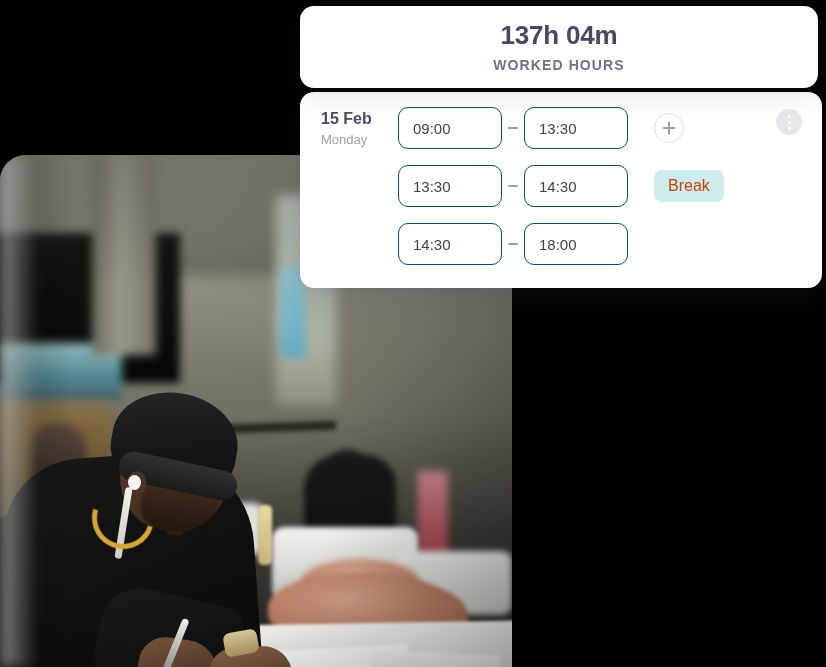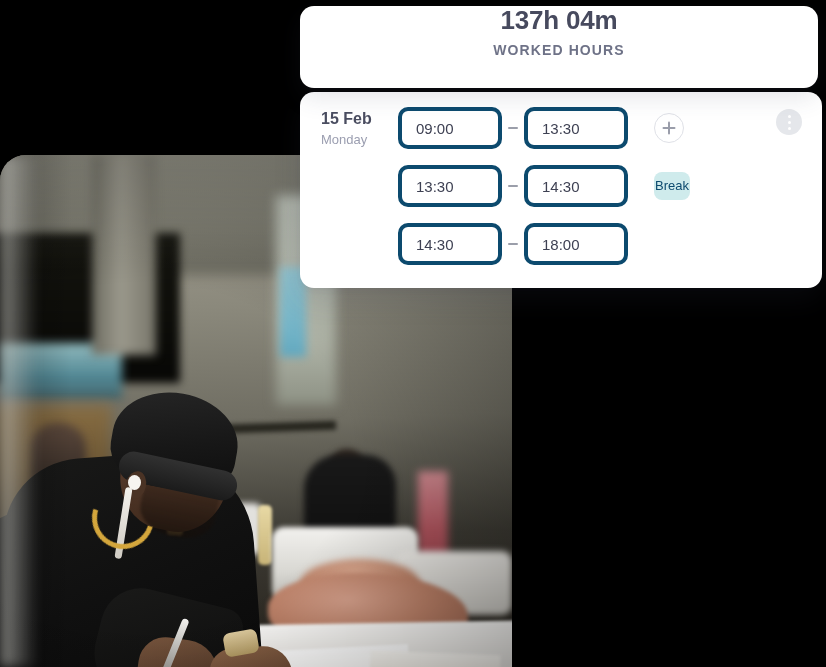--- a/index.html
+++ b/index.html
@@ -276,21 +276,21 @@
   #summary-card {
     position: absolute;
     left: 300px;
     top: 6px;
     width: 518px;
     height: 82px;
     background: #ffffff;
     border-radius: 14px;
     box-shadow: 0 10px 24px rgba(65,70,95,.13), 0 2px 5px rgba(65,70,95,.07);
     display: flex;
-    align-items: flex-start;
+    align-items: center;
     z-index: 5;
   }
   .summary-cell {
     flex: 1 1 0;
     text-align: center;
   }
   .summary-value {
     font-size: 26px;
     font-weight: bold;
     color: #474a5e;
@@ -348,21 +348,21 @@
     display: flex;
     align-items: center;
     height: 42px;
     margin-bottom: 16px;
   }
   .entry-row:last-child { margin-bottom: 0; }
   .time-input {
     width: 104px;
     height: 42px;
     box-sizing: border-box;
-    border: 4px solid #0c4a6e;
+    border: 1px solid #0c4a6e;
     border-radius: 10px;
     background: #ffffff;
     font-family: "Liberation Sans", sans-serif;
     font-size: 15px;
     color: #3e4153;
     padding: 0 0 0 14px;
     outline: none;
   }
   .row-dash {
     width: 22px;
@@ -404,24 +404,24 @@
   #add-interval-button::before {
     left: 50%; top: 50%; width: 13px; height: 2px;
     transform: translate(-50%, -50%);
   }
   #add-interval-button::after {
     left: 50%; top: 50%; width: 2px; height: 13px;
     transform: translate(-50%, -50%);
   }
   .break-badge {
     background: #cfebec;
-    color: #0c4a6e;
-    font-size: 13px;
+    color: #c2410c;
+    font-size: 16px;
     border-radius: 8px;
-    padding: 6px 1px;
+    padding: 6px 14px;
     line-height: 1.25;
   }
   #row-menu-button {
     position: absolute;
     right: 20px;
     top: 17px;
     width: 26px;
     height: 26px;
     border-radius: 50%;
     background: #e5e7eb;

